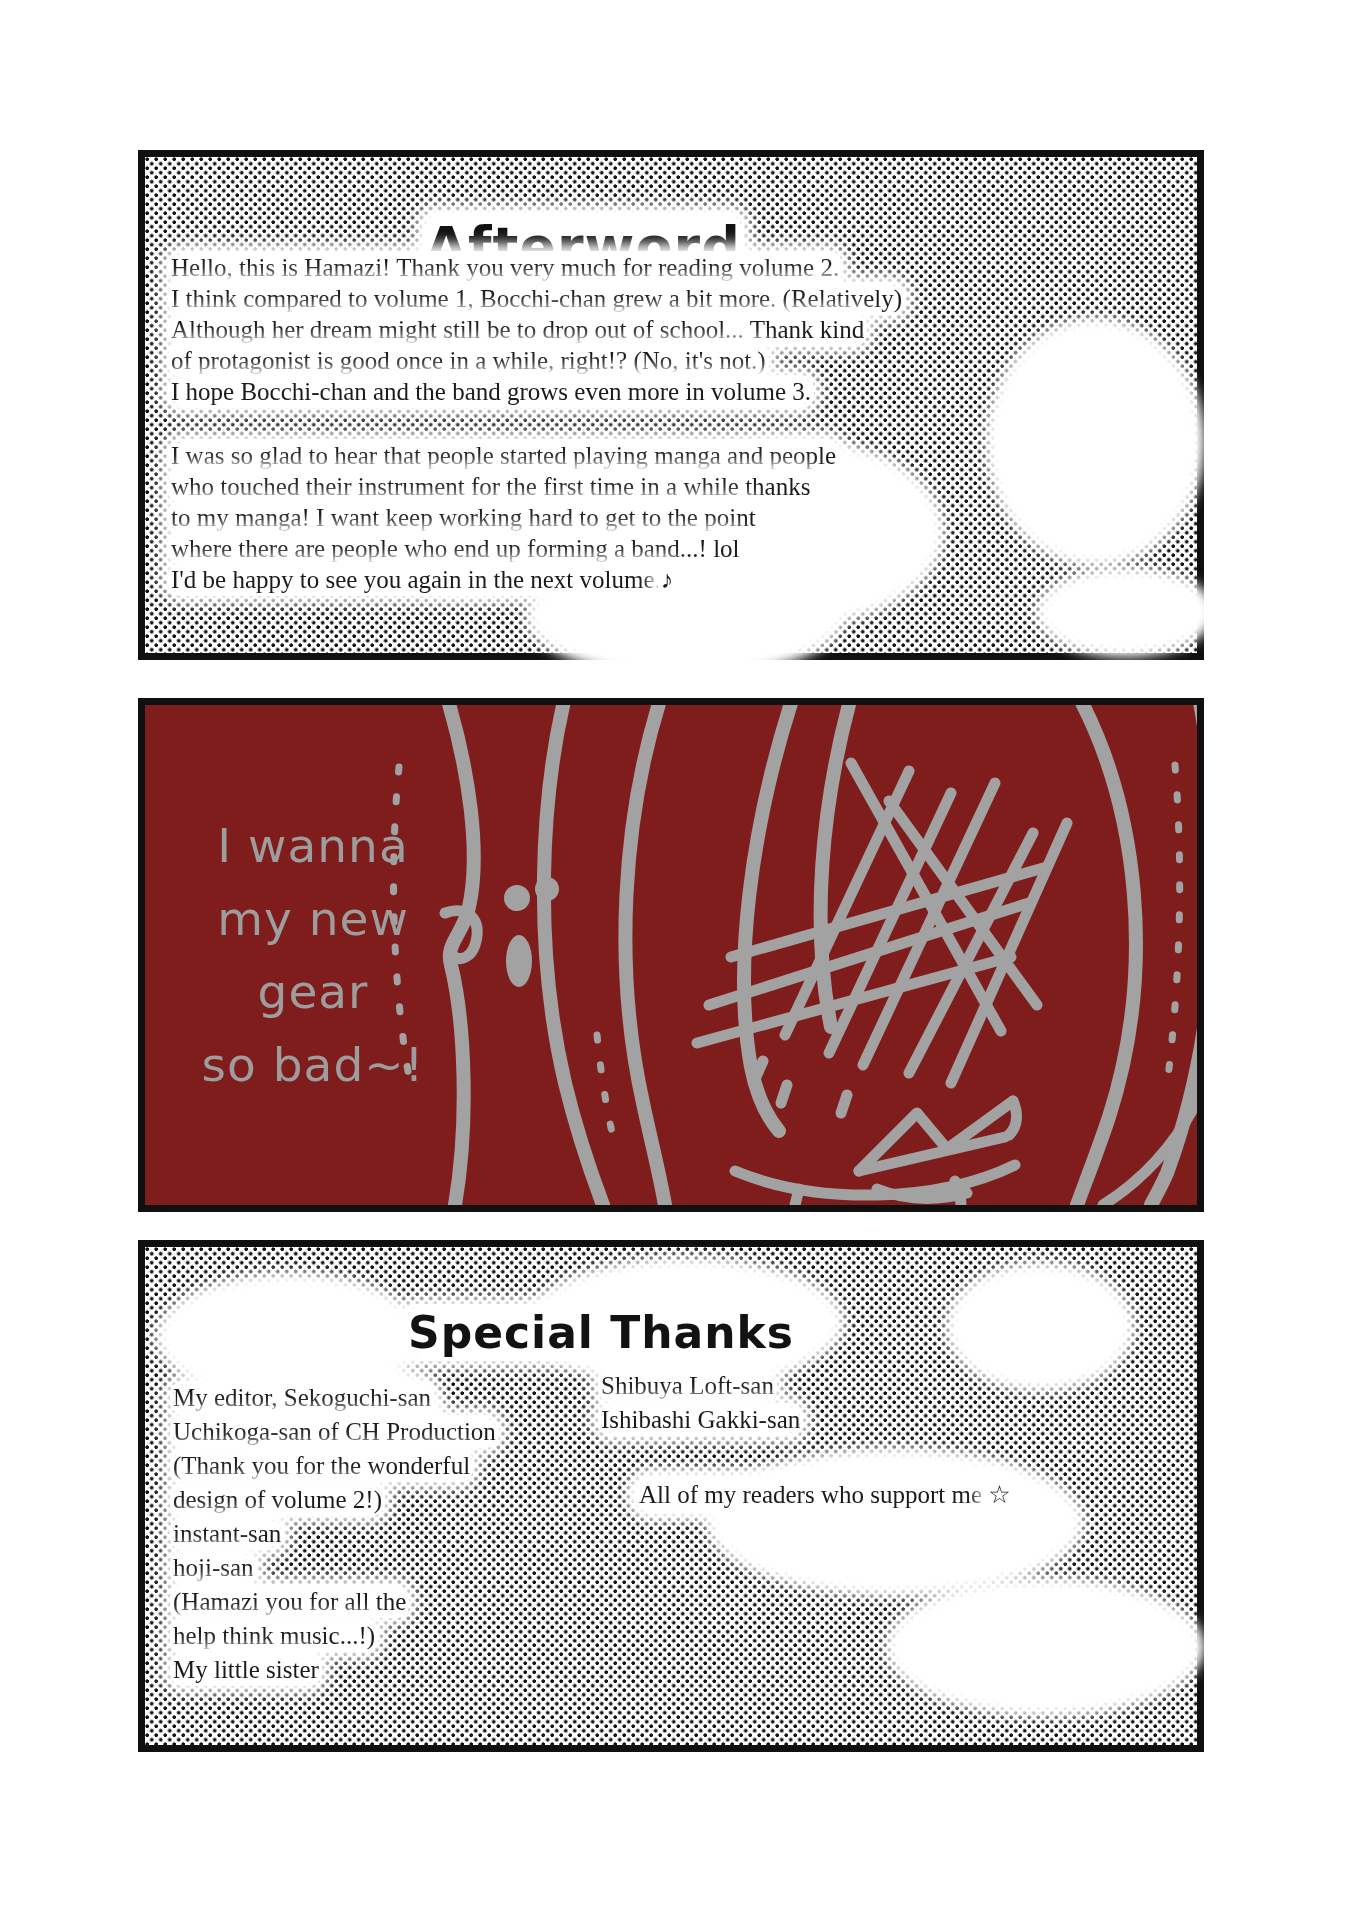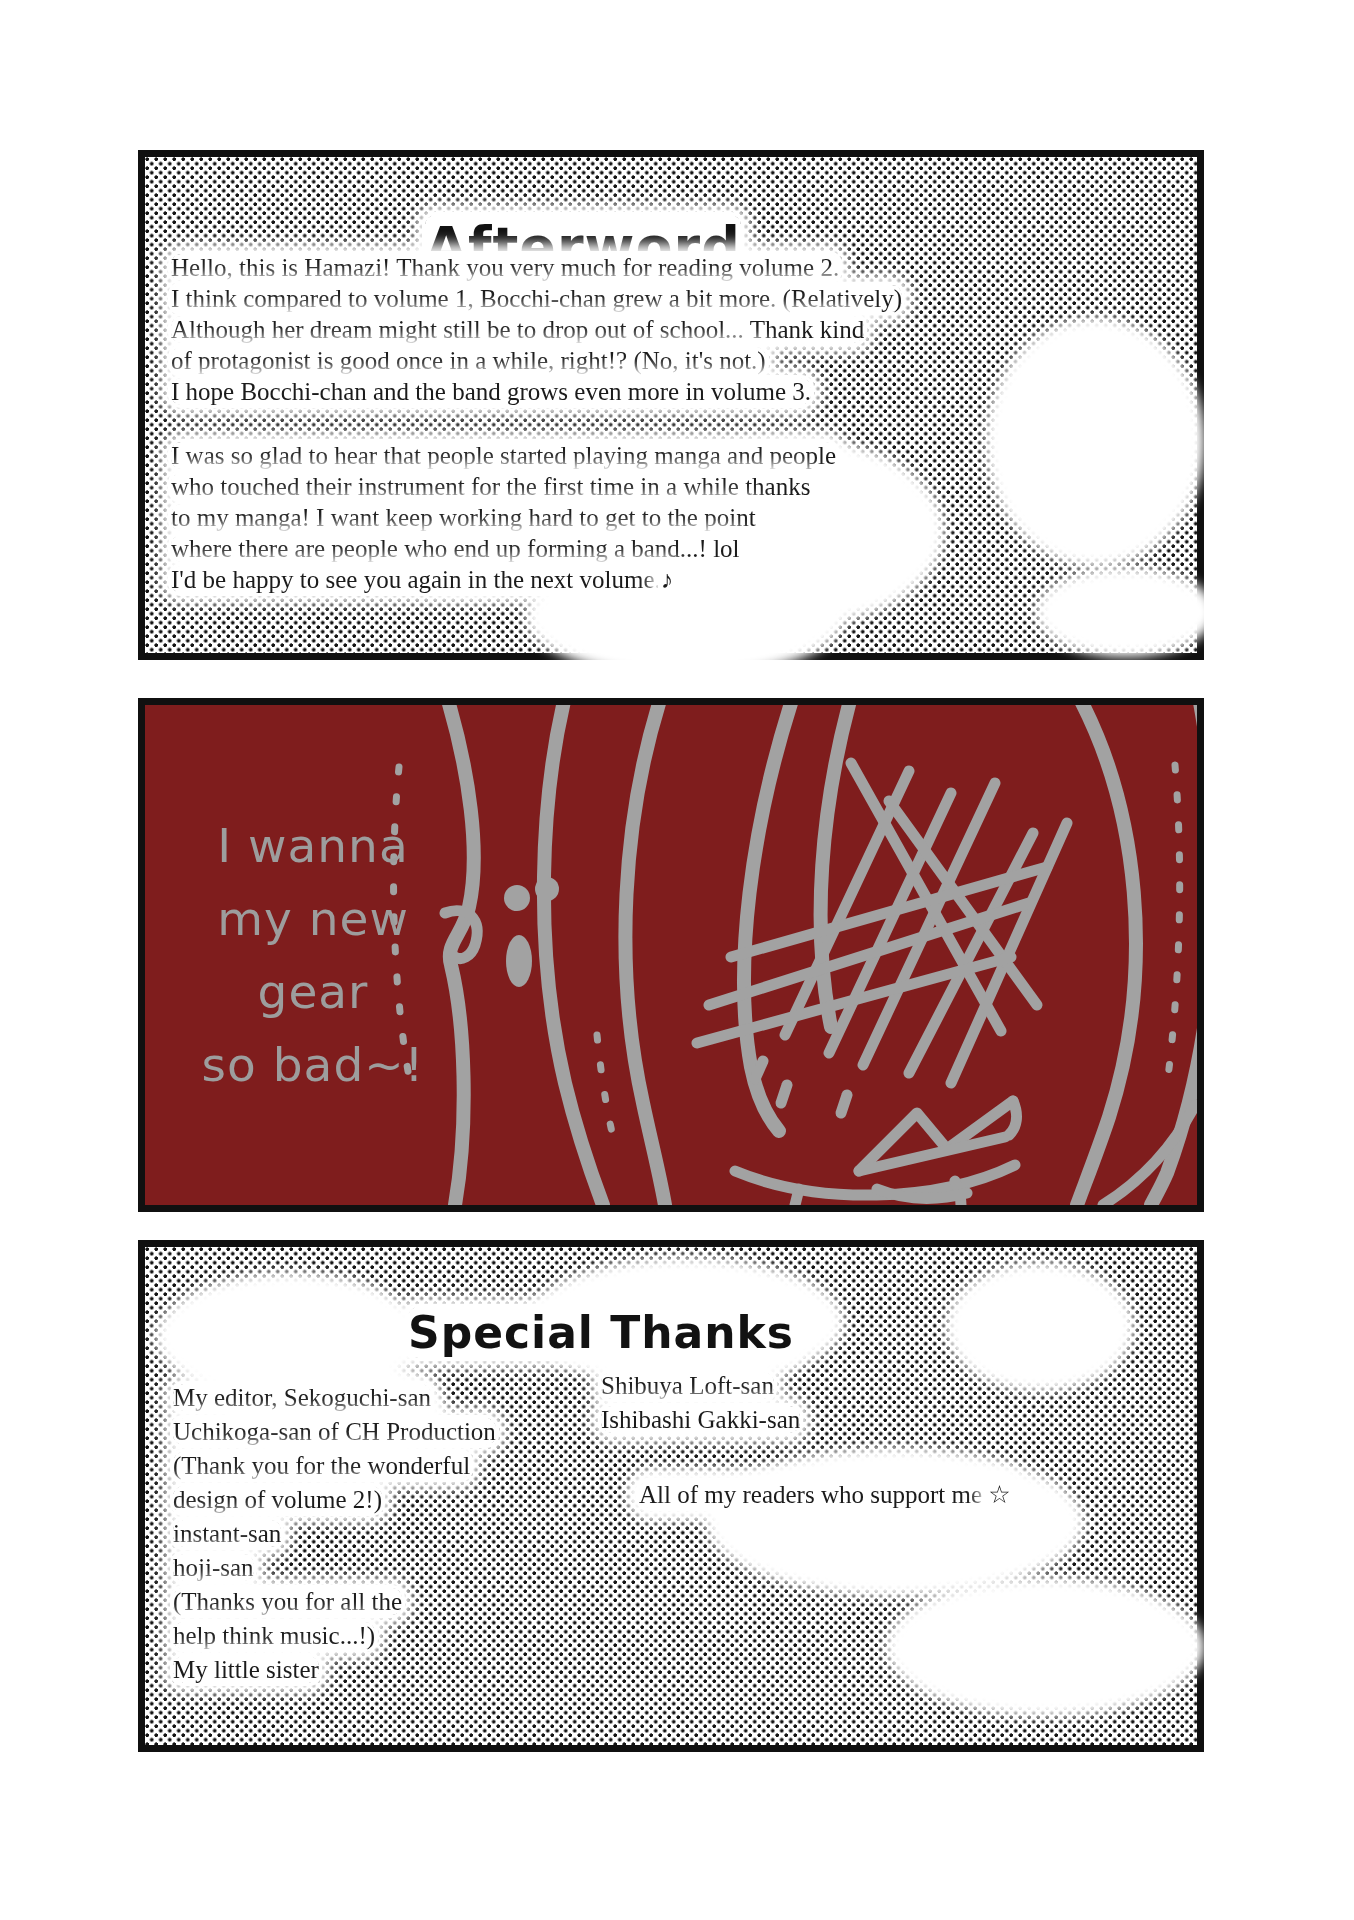--- a/index.html
+++ b/index.html
@@ -146,21 +146,21 @@
     <span>Special Thanks</span>
   </h1>
 
   <div class="lines" id="thanks-left" style="left:28px;top:122px;margin-top:12px;">
     <div class="ln"><span>My editor, Sekoguchi-san</span></div>
     <div class="ln"><span>Uchikoga-san of CH Production</span></div>
     <div class="ln"><span>(Thank you for the wonderful</span></div>
     <div class="ln"><span>design of volume 2!)</span></div>
     <div class="ln"><span>instant-san</span></div>
     <div class="ln"><span>hoji-san</span></div>
-    <div class="ln"><span>(Thanks you for all the</span></div>
+    <div class="ln"><span>(Hamazi you for all the</span></div>
     <div class="ln"><span>help think music...!)</span></div>
     <div class="ln"><span>My little sister</span></div>
   </div>
 
   <div class="lines" id="thanks-right" style="left:456px;top:122px;">
     <div class="ln"><span>Shibuya Loft-san</span></div>
     <div class="ln"><span>Ishibashi Gakki-san</span></div>
   </div>
 
   <div class="lines" id="readers-line" style="left:494px;top:232px;">

